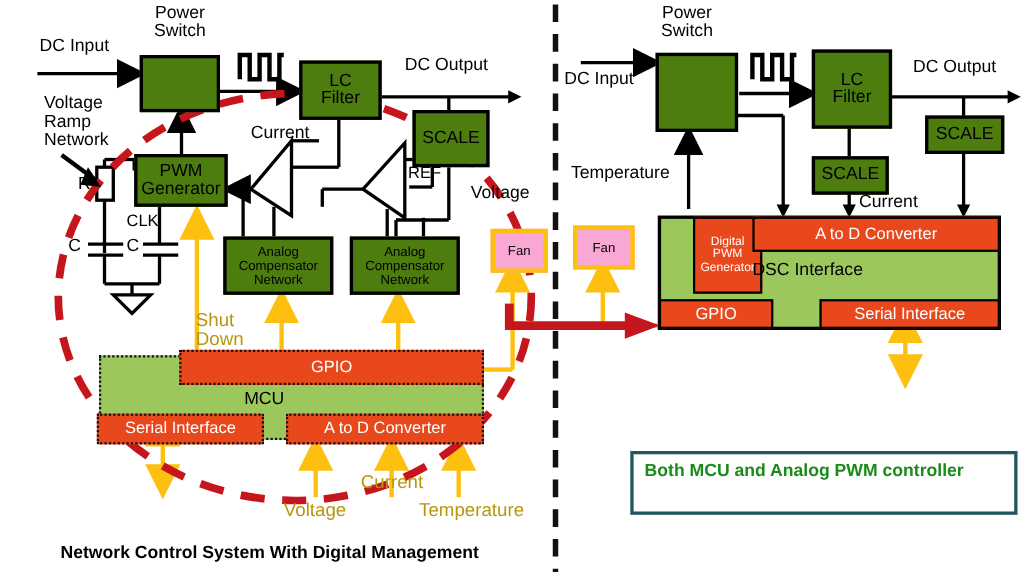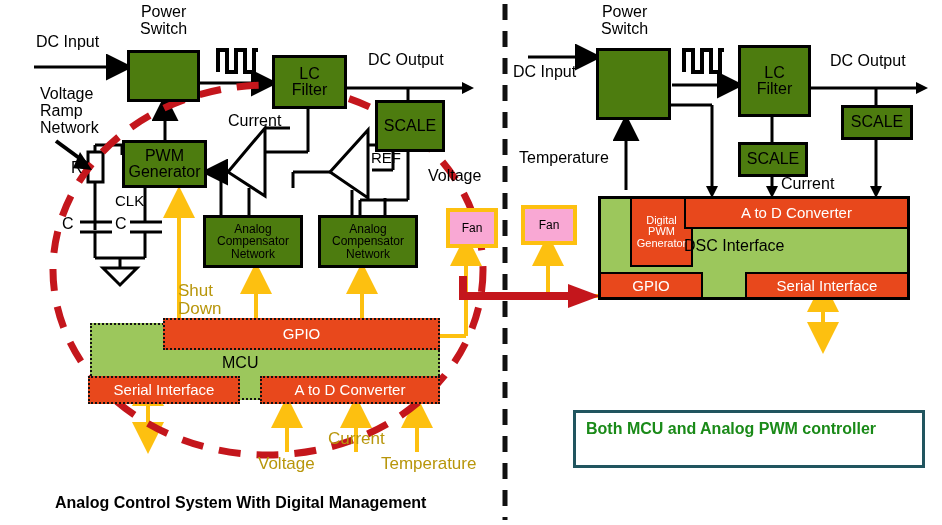--- a/index.html
+++ b/index.html
@@ -236,21 +236,21 @@
   <svg class="layer">
     <line x1="56" y1="141" x2="86" y2="163" stroke="#000" stroke-width="4"></line>
     <polygon points="80,152 92,170 73,168" fill="#000"></polygon>
   </svg>
 
   <div class="ylab" style="left:178px;top:282px;">Shut<br>Down</div>
   <div class="ylab" style="left:258px;top:455px;">Voltage</div>
   <div class="ylab" style="left:328px;top:430px;">Current</div>
   <div class="ylab" style="left:381px;top:455px;">Temperature</div>
 
-  <div class="caption" style="left:55px;top:494px;">Analog Control System With Digital Management</div>
+  <div class="caption" style="left:55px;top:494px;">Network Control System With Digital Management</div>
 
   <div class="box green" style="left:596px;top:48px;width:75px;height:72px;"></div>
 
   <div class="box green" style="left:738px;top:45px;width:73px;height:72px;">LC<br>Filter</div>
 
   <div class="box green" style="left:841px;top:105px;width:72px;height:35px;">SCALE</div>
 
   <div class="box green" style="left:738px;top:142px;width:70px;height:35px;">SCALE</div>
 
   <div class="box fan" style="left:521px;top:205px;width:56px;height:40px;">Fan</div>

